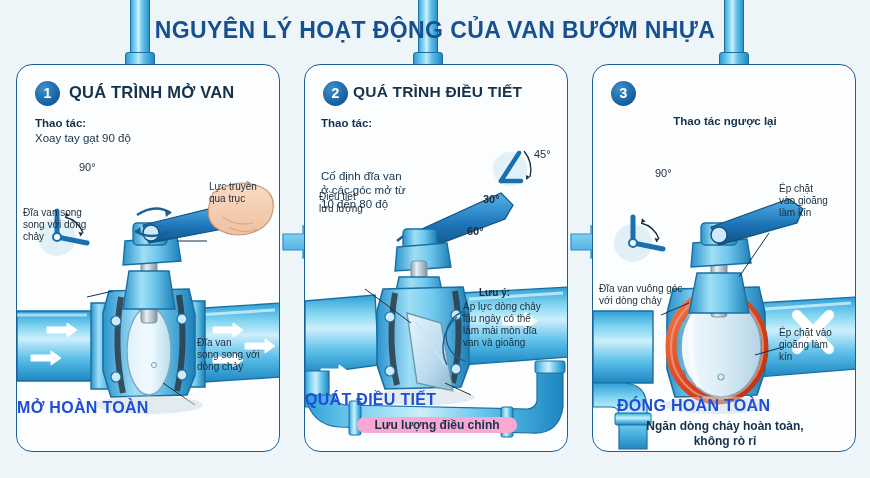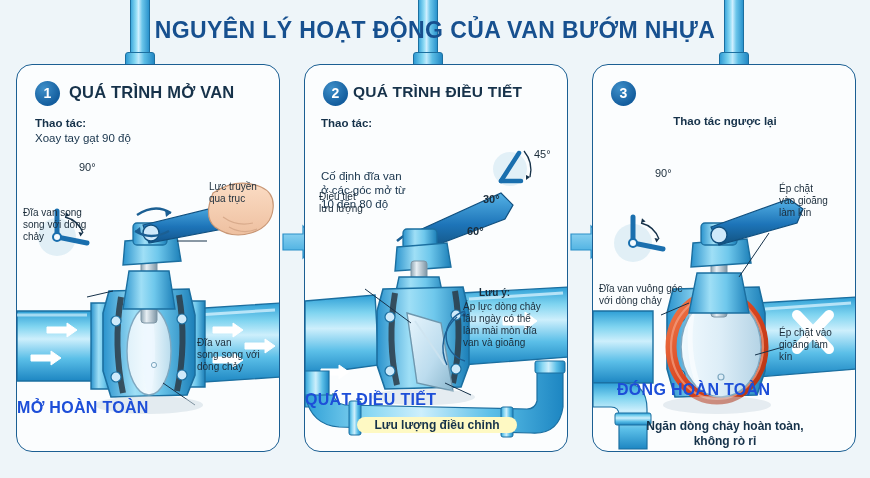--- a/index.html
+++ b/index.html
@@ -42,21 +42,21 @@
   .op-text { position: absolute; font-size: 11.5px; color: #16324a; line-height: 14px; }
 
   .note { position: absolute; font-size: 10px; color: #1b2c3a; line-height: 12px; }
 
   .footer-main { position: absolute; left: 0; width: 264px; text-align: left;
     font-size: 16px; font-weight: bold; color: #1d4ed8; letter-spacing: .3px; }
   .footer-sub { position: absolute; left: 0; width: 264px; text-align: center;
     font-size: 12px; font-weight: bold; color: #16324a; }
   .footer-sub.two { line-height: 15px; }
 
-  .chip { position: absolute; background: #fef9c3; border-radius: 9px; padding: 1px 8px; }
+  .chip { position: absolute; background: #f9a8d4; border-radius: 9px; padding: 1px 8px; }
 
   
   .flowarrow { position: absolute; top: 222px; width: 40px; height: 40px; }
 
   svg { display: block; overflow: visible; }
 </style>
 </head>
 <body>
 
 <div class="stage">
@@ -428,19 +428,19 @@
 
       <div class="note" style="top:118px; left:186px; white-space:pre-line;">Ép chặt
 vào gioăng
 làm kín</div>
       <div class="note" style="top:262px; left:186px; white-space:pre-line;">Ép chặt vào
 gioăng làm
 kín</div>
       <div class="note" style="top:218px; left:6px; white-space:pre-line;">Đĩa van vuông góc
 với dòng chảy</div>
 
-      <div class="footer-main" style="top:316px;padding-left:24px;">ĐÓNG HOÀN TOÀN</div>
+      <div class="footer-main" style="top:332px;padding-left:24px;">ĐÓNG HOÀN TOÀN</div>
       <div class="footer-sub two" style="top:354px; white-space:pre-line;">Ngăn dòng chảy hoàn toàn,
 không rò rỉ</div>
     </div>
   </div>
 
 </div>
 
 </body></html>

